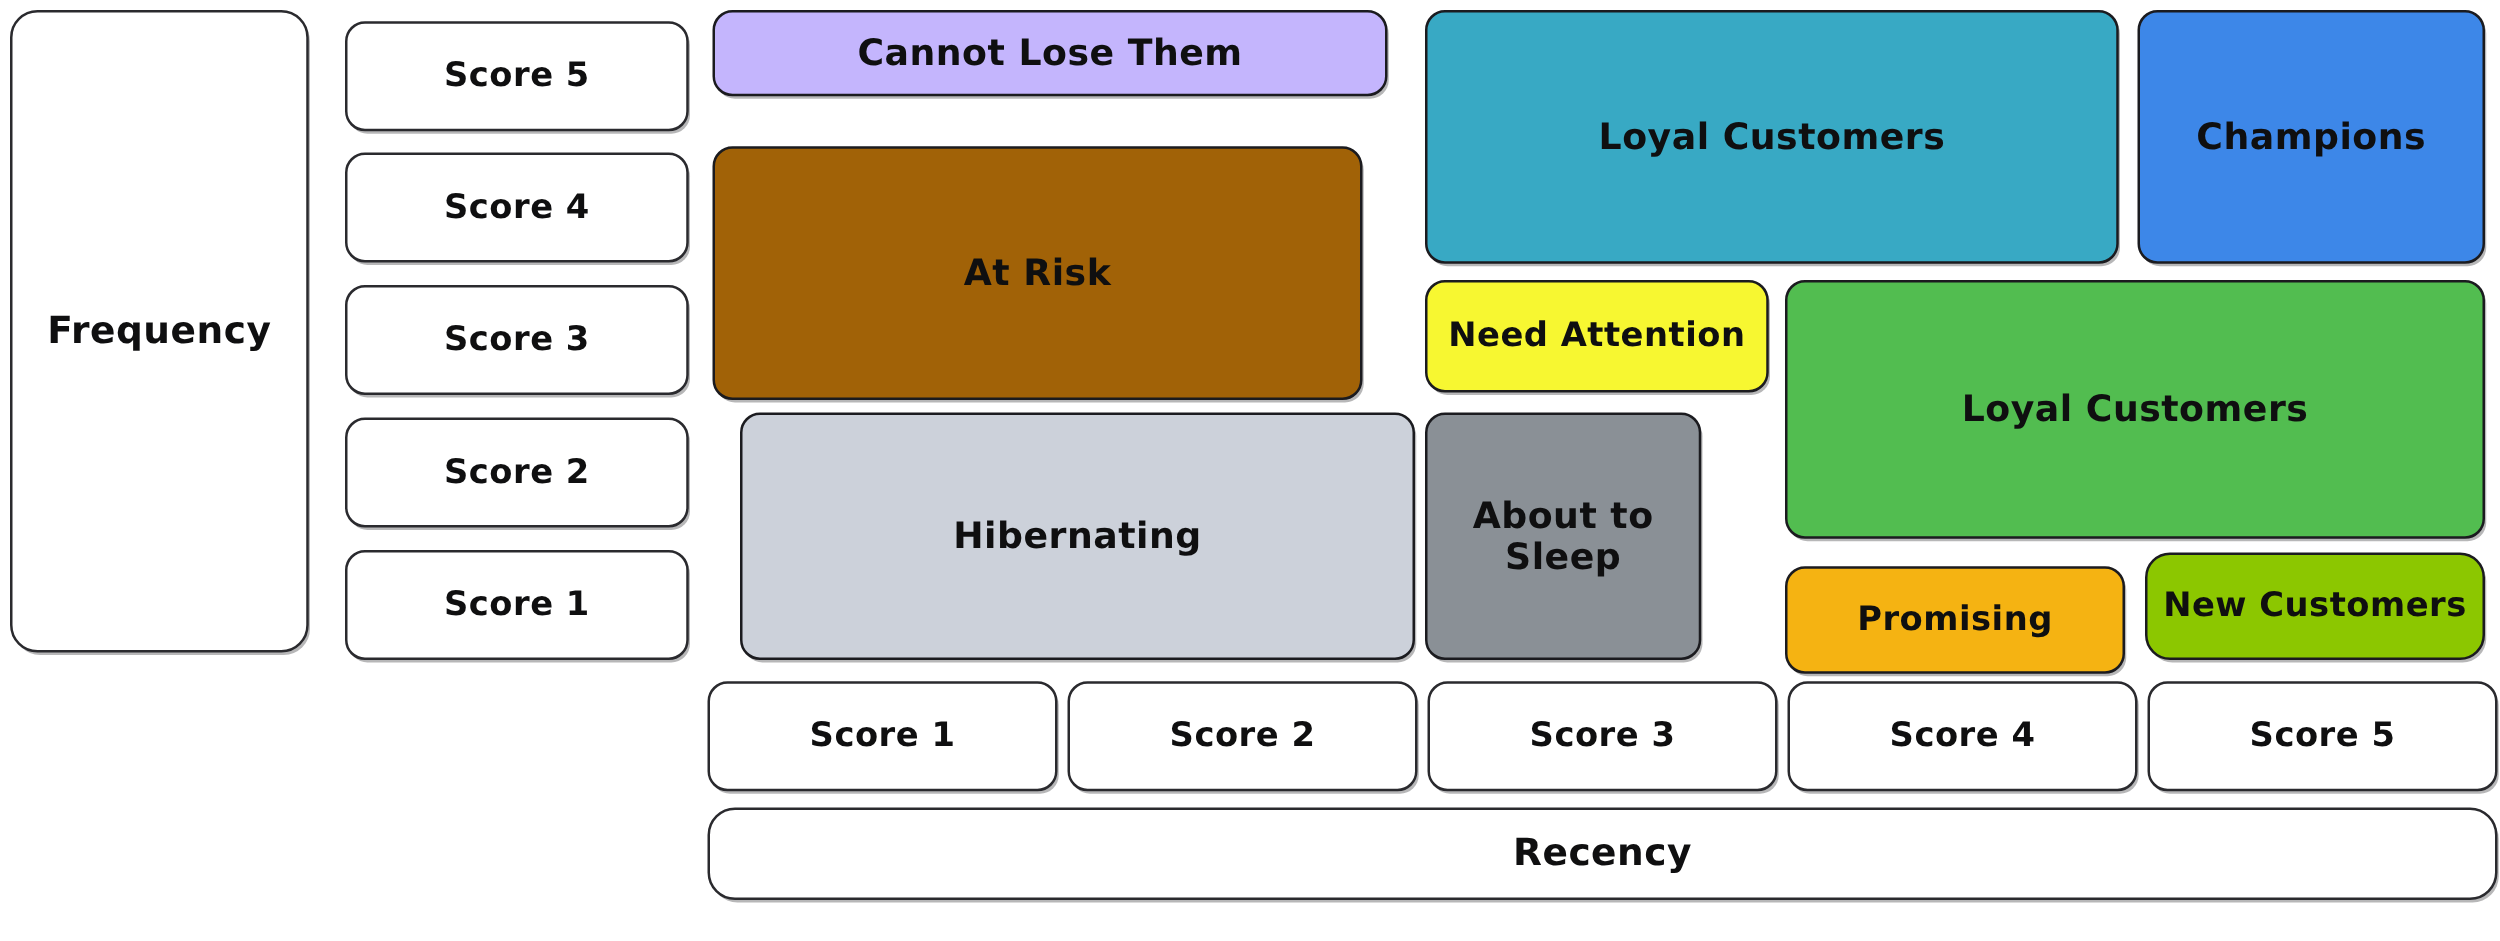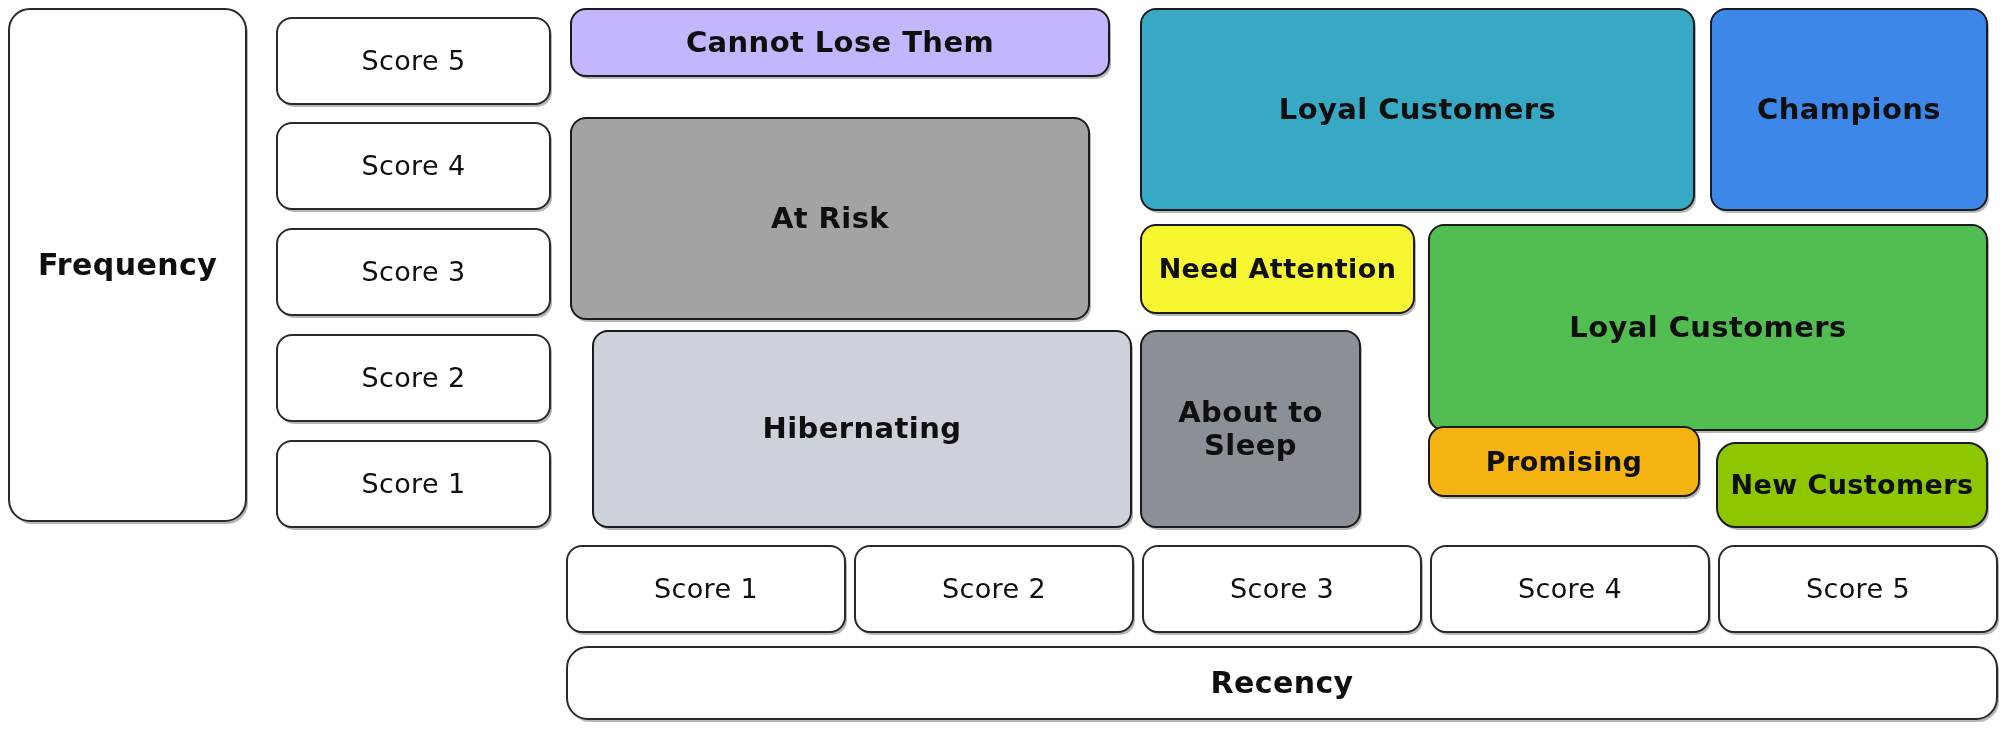--- a/index.html
+++ b/index.html
@@ -30,21 +30,21 @@
     font-weight: 700;
     letter-spacing: 0.4px;
     line-height: 1.15;
     box-shadow: 2px 3px 0 -1px rgba(30,30,35,0.32);
     user-select: none;
   }
   .box.plain {
     background: #ffffff;
     border-width: 2px;
     border-color: #2a2a2e;
-    font-weight: 400;
+    font-weight: 700;
     text-align: center;
   }
   .box .lbl {
     padding: 0 10px;
     display: block;
   }
 
   
   .axis-frame {
     background: #ffffff;
@@ -80,21 +80,21 @@
     <span class="lbl">Score 2</span>
   </div>
   <div class="box plain t-score" style="left:276px; top:440px; width:275px; height:88px;">
     <span class="lbl">Score 1</span>
   </div>
 
   <div class="box t-seg" style="left:570px; top:8px; width:540px; height:69px; background:#c4b5fd;">
     <span class="lbl">Cannot Lose Them</span>
   </div>
 
-  <div class="box t-seg" style="left:570px; top:117px; width:520px; height:203px; background:#a3a3a3;">
+  <div class="box t-seg" style="left:570px; top:117px; width:520px; height:203px; background:#a16207;">
     <span class="lbl">At Risk</span>
   </div>
 
   <div class="box t-seg" style="left:1140px; top:8px; width:555px; height:203px; background:#38a9c4;">
     <span class="lbl">Loyal Customers</span>
   </div>
 
   <div class="box t-seg-sm" style="left:1140px; top:224px; width:275px; height:90px; background:#f7f731;">
     <span class="lbl">Need Attention</span>
   </div>
@@ -108,21 +108,21 @@
   </div>
 
   <div class="box t-seg" style="left:592px; top:330px; width:540px; height:198px; background:#ccd1da;">
     <span class="lbl">Hibernating</span>
   </div>
 
   <div class="box t-seg" style="left:1140px; top:330px; width:221px; height:198px; background:#8a9096;">
     <span class="lbl">About to Sleep</span>
   </div>
 
-  <div class="box t-seg-sm" style="left:1428px; top:426px; width:272px; height:71px; background:#f5b312;">
+  <div class="box t-seg-sm" style="left:1428px; top:453px; width:272px; height:86px; background:#f5b312;">
     <span class="lbl">Promising</span>
   </div>
 
   <div class="box t-seg-sm" style="left:1716px; top:442px; width:272px; height:86px; background:#8cc700;border-radius:20px;">
     <span class="lbl">New Customers</span>
   </div>
 
   <div class="box plain t-score" style="left:566px; top:545px; width:280px; height:88px;">
     <span class="lbl">Score 1</span>
   </div>

